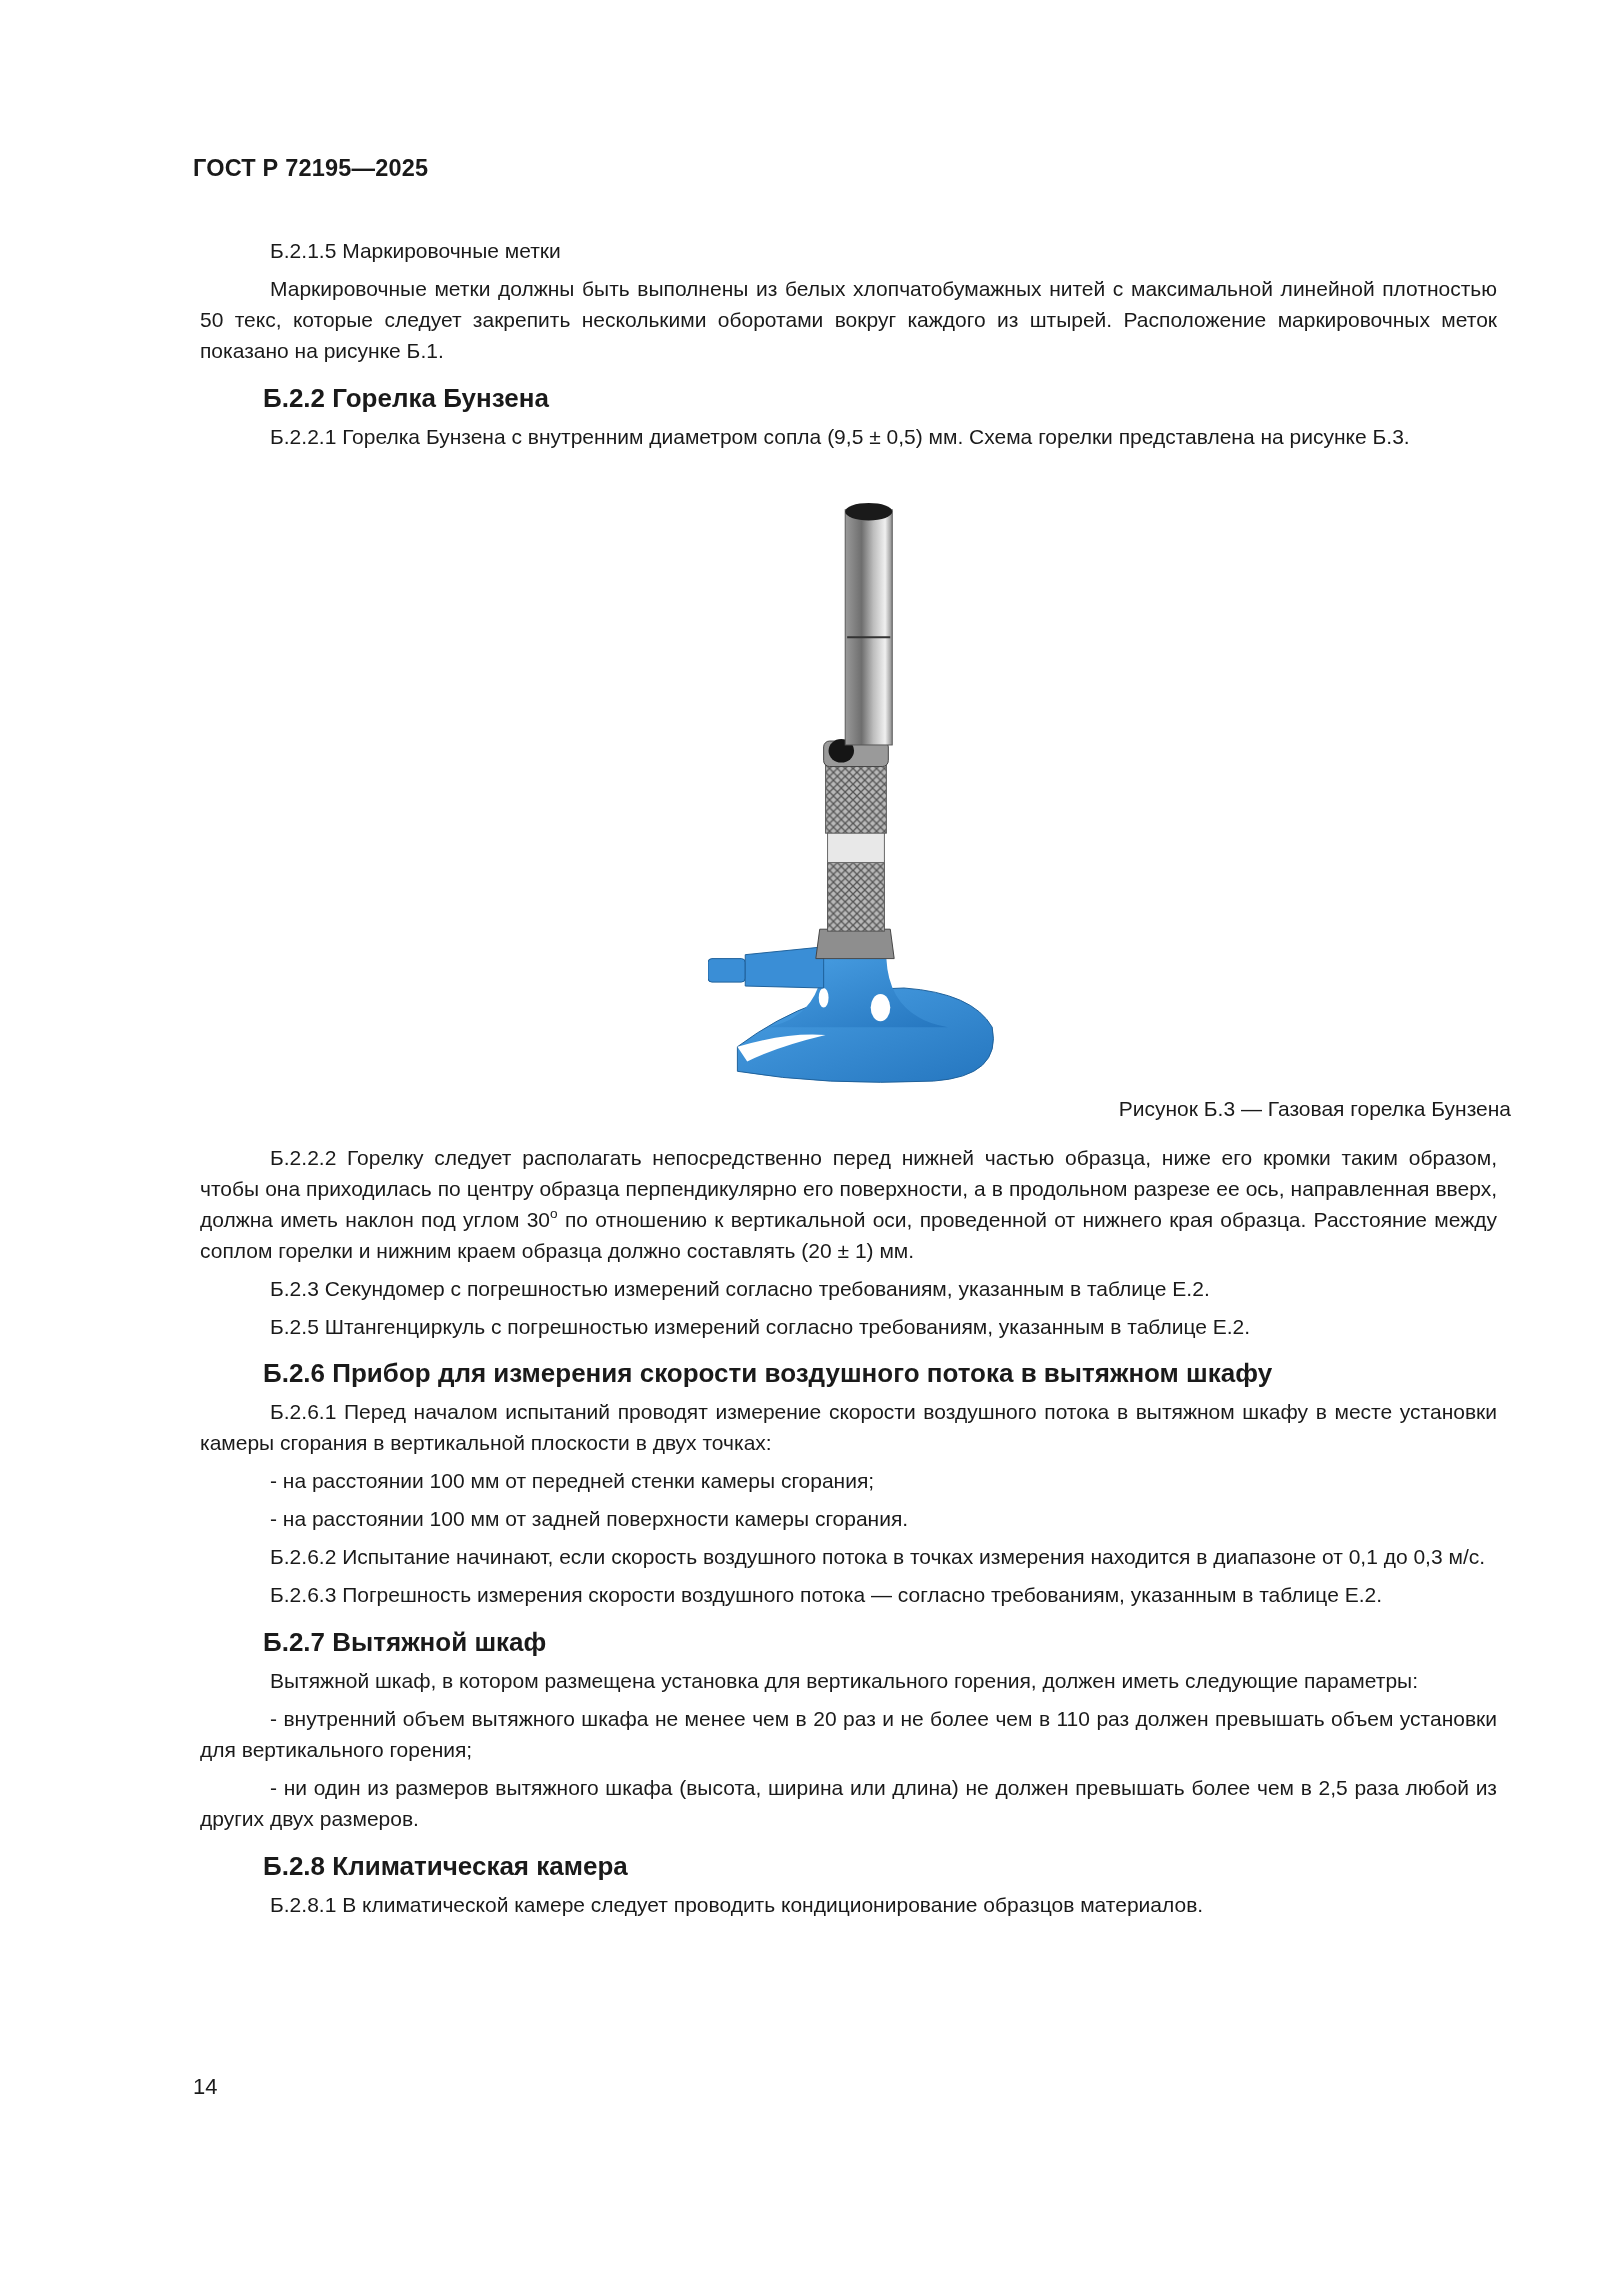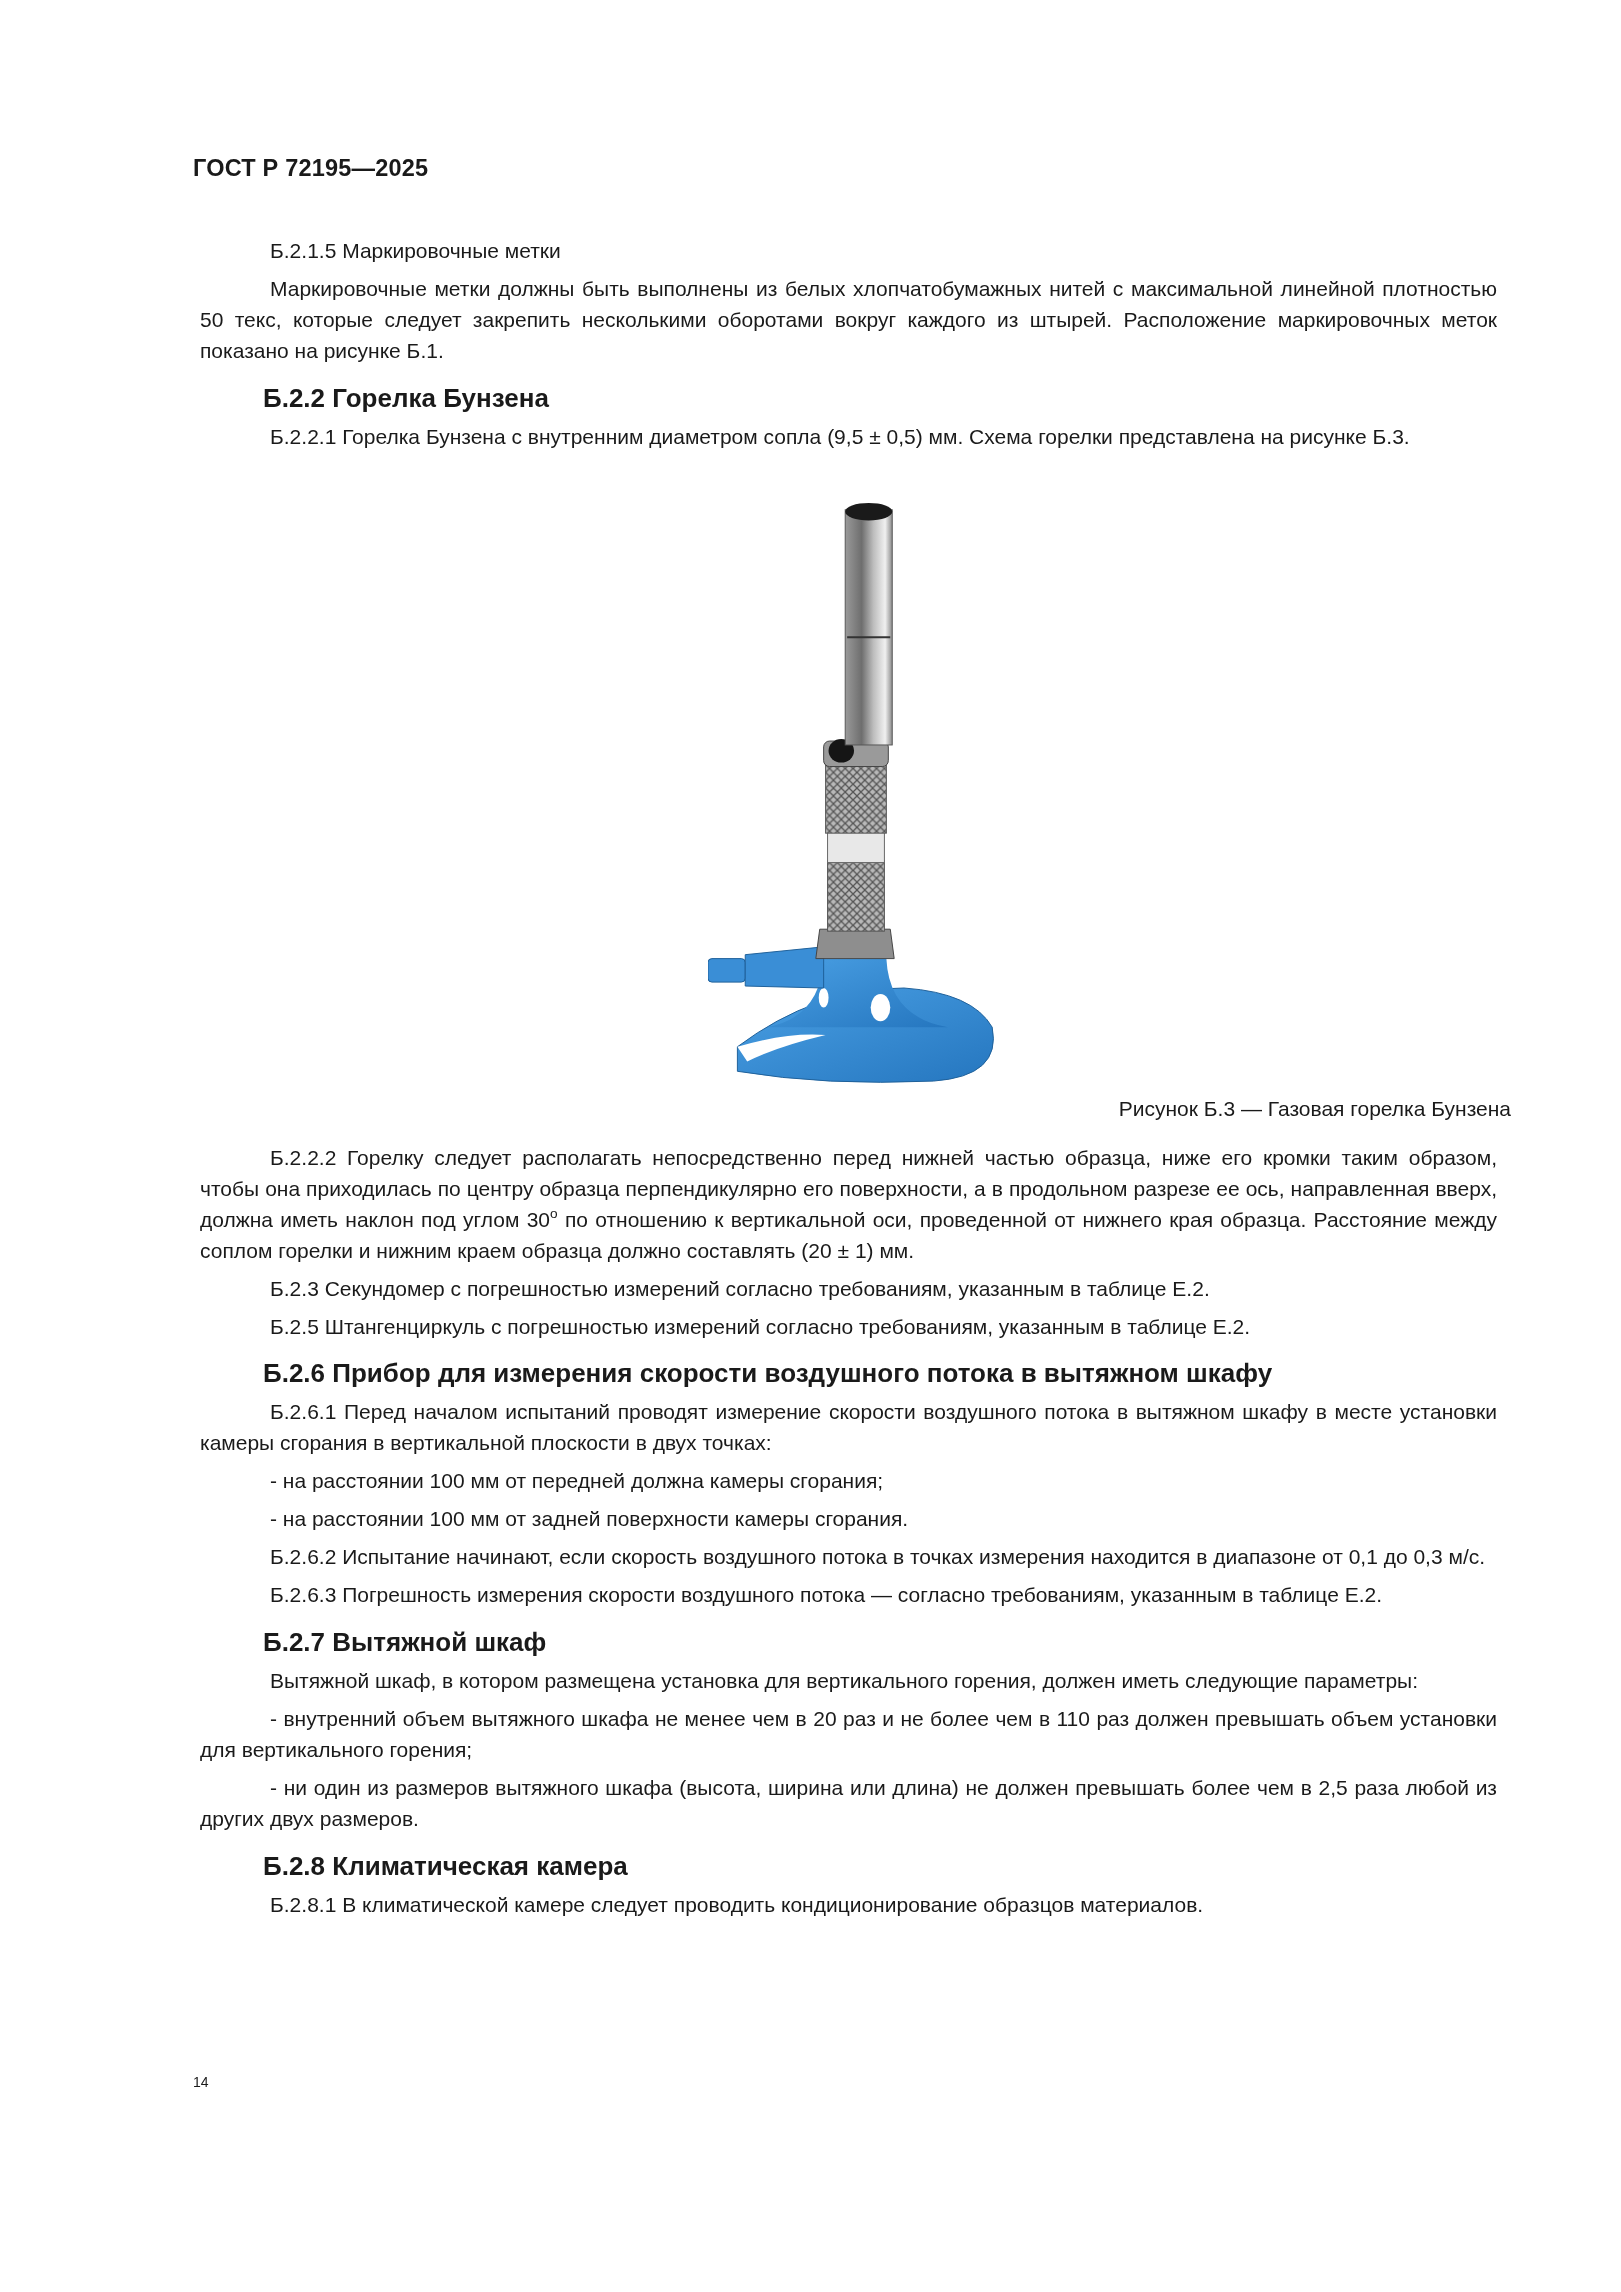--- a/index.html
+++ b/index.html
@@ -8,21 +8,21 @@
   .page { position: absolute; left: 193px; top: 0; width: 1311px; }
   .doc-header { position: absolute; top: 155px; left: 0; font-size: 23.5px; font-weight: bold; letter-spacing: 0.2px; }
   .body { position: absolute; top: 228px; left: 0; width: 1311px; font-size: 21px; line-height: 31px; }
   p { margin: 7px; text-align: justify; text-indent: 70px; }
   p.last-left { text-align-last: left; }
   h3 { margin: 16.7px 0 0 0; font-size: 26px; font-weight: bold; text-indent: 70px; line-height: 31px; }
   .figure { position: relative; height: 676px; margin-top: 0; }
   .figure-img { position: absolute; left: 515px; top: 39px; width: 294px; height: 588px; }
   .caption { position: absolute; top: 627px; left: 0; width: 1311px; text-align: right; text-indent: 0; }
   sup { font-size: 13.7px; line-height: 0; vertical-align: 8.8px; }
-  .page-number { position: absolute; left: 193px; top: 2074px; font-size: 14px; text-align: right; }
+  .page-number { position: absolute; left: 193px; top: 2074px; font-size: 22px; text-align: right; }
 </style>
 </head>
 <body>
 
 <div class="page">
   <div class="doc-header">ГОСТ Р 72195—2025</div>
 
   <div class="body">
     <p class="last-left">Б.2.1.5 Маркировочные метки</p>
     <p class="last-left">Маркировочные метки должны быть выполнены из белых хлопчатобумажных нитей с максимальной линей­ной плотностью 50 текс, которые следует закрепить несколькими оборотами вокруг каждого из штырей. Располо­жение маркировочных меток показано на рисунке Б.1.</p>
@@ -75,21 +75,21 @@
       </svg>
       <p class="caption">Рисунок Б.3 — Газовая горелка Бунзена</p>
     </div>
 
     <p class="last-left"><span>Б.2.2.2 Горелку следует располагать непосредственно перед нижней частью образца, ниже его кромки таким образом, чтобы она приходилась по центру образца перпендикулярно его поверхности, а в продольном разрезе ее ось, направленная вверх, должна иметь наклон под углом 30</span><sup>о</sup><span> по отношению к вертикальной оси, проведенной от нижнего края образца. Расстояние между соплом горелки и нижним краем образца должно составлять (20 ± 1) мм.</span></p>
     <p class="last-left">Б.2.3 Секундомер с погрешностью измерений согласно требованиям, указанным в таблице Е.2.</p>
     <p class="last-left">Б.2.5 Штангенциркуль с погрешностью измерений согласно требованиям, указанным в таблице Е.2.</p>
 
     <h3>Б.2.6 Прибор для измерения скорости воздушного потока в вытяжном шкафу</h3>
     <p class="last-left">Б.2.6.1 Перед началом испытаний проводят измерение скорости воздушного потока в вытяжном шкафу в месте установки камеры сгорания в вертикальной плоскости в двух точках:</p>
-    <p class="last-left">- на расстоянии 100 мм от передней должна камеры сгорания;</p>
+    <p class="last-left">- на расстоянии 100 мм от передней стенки камеры сгорания;</p>
     <p class="last-left">- на расстоянии 100 мм от задней поверхности камеры сгорания.</p>
     <p class="last-left">Б.2.6.2 Испытание начинают, если скорость воздушного потока в точках измерения находится в диапазоне от 0,1 до 0,3 м/с.</p>
     <p class="last-left">Б.2.6.3 Погрешность измерения скорости воздушного потока — согласно требованиям, указанным в табли­це Е.2.</p>
 
     <h3>Б.2.7 Вытяжной шкаф</h3>
     <p class="last-left">Вытяжной шкаф, в котором размещена установка для вертикального горения, должен иметь следующие параметры:</p>
     <p class="last-left">- внутренний объем вытяжного шкафа не менее чем в 20 раз и не более чем в 110 раз должен превышать объем установки для вертикального горения;</p>
     <p class="last-left">- ни один из размеров вытяжного шкафа (высота, ширина или длина) не должен превышать более чем в 2,5  раза любой из других двух размеров.</p>
 
     <h3>Б.2.8 Климатическая камера</h3>

